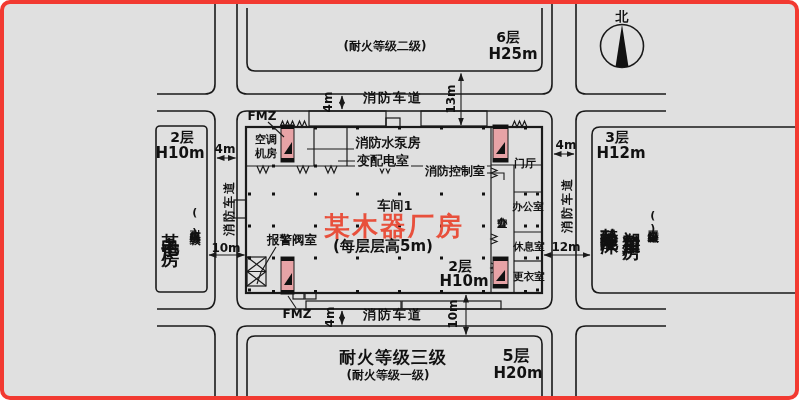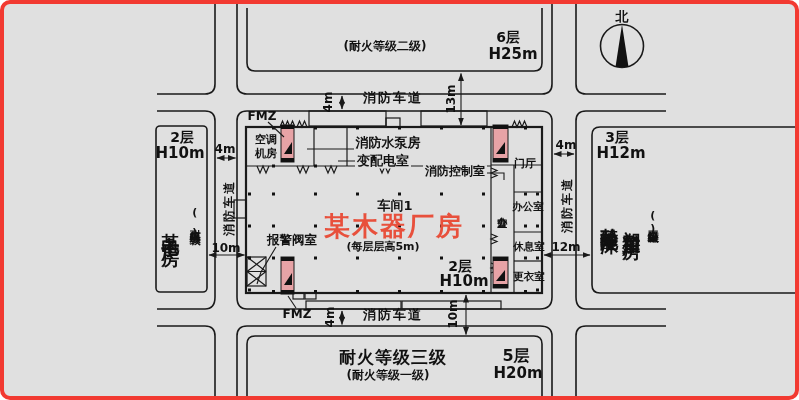--- a/index.html
+++ b/index.html
@@ -171,21 +171,21 @@
   <div class="lbl vcjk" style="left:605px;top:214px;font-size:18px;letter-spacing:2px;">某酚醛泡沫</div>
   <div class="lbl vcjk" style="left:627px;top:219px;font-size:18px;letter-spacing:2px;">塑料加工厂房</div>
   <div class="lbl vcjk" style="left:648px;top:218px;font-size:11px;">(耐火等级三级)</div>
 
   <div class="lbl" style="left:389px;top:354px;font-size:17px;letter-spacing:1px;">耐火等级三级</div>
   <div class="lbl" style="left:384px;top:372px;font-size:12px;">(耐火等级一级)</div>
   <div class="lbl" style="left:512px;top:352px;font-size:16px;">5层</div>
   <div class="lbl" style="left:514px;top:370px;font-size:15px;text-align:right;">H20m</div>
 
   <div class="lbl red-name" style="left:390px;top:207px;font-size:26px;margin-top:16px;">某木器厂房</div>
-  <div class="lbl" style="left:379px;top:243px;font-size:11px;">(每层层高5m)</div>
+  <div class="lbl" style="left:379px;top:243px;font-size:15px;">(每层层高5m)</div>
   <div class="lbl" style="left:456px;top:262px;font-size:14px;">2层</div>
   <div class="lbl" style="left:460px;top:278px;font-size:15px;">H10m</div>
   <div class="lbl" style="left:391px;top:178px;font-size:13px;margin-top:24px;">车间1</div>
 
   <div class="lbl wrap2" style="left:262px;top:143px;font-size:11px;">空调机房</div>
   <div class="lbl" style="left:384px;top:139px;font-size:13px;">消防水泵房</div>
   <div class="lbl mask" style="left:379px;top:157px;font-size:13px;">变配电室</div>
   <div class="lbl mask" style="left:451px;top:168px;font-size:12px;">消防控制室</div>
   <div class="lbl" style="left:521px;top:142px;font-size:11px;margin-top:18px;">门厅</div>
   <div class="lbl vcjk" style="left:498px;top:205px;font-size:10px;">办公室</div>

